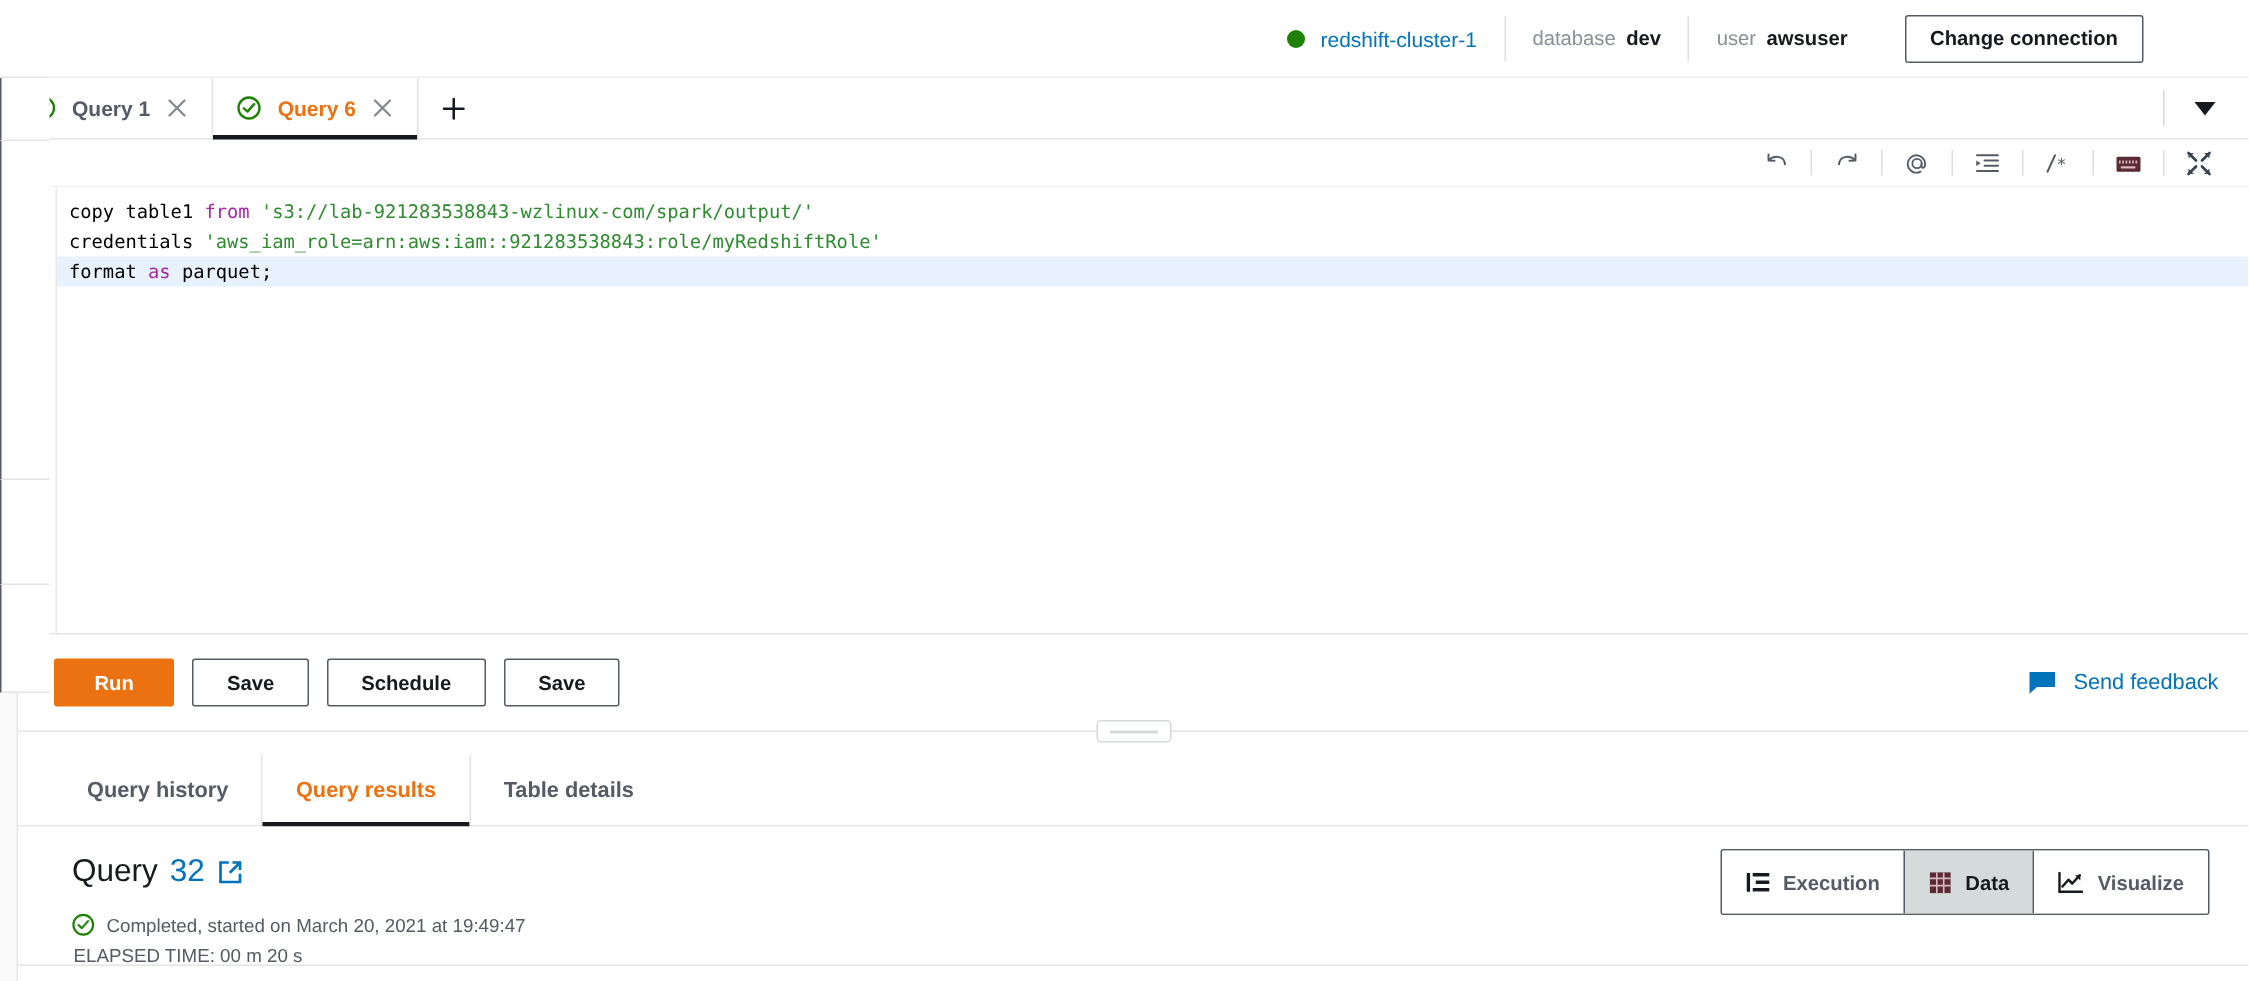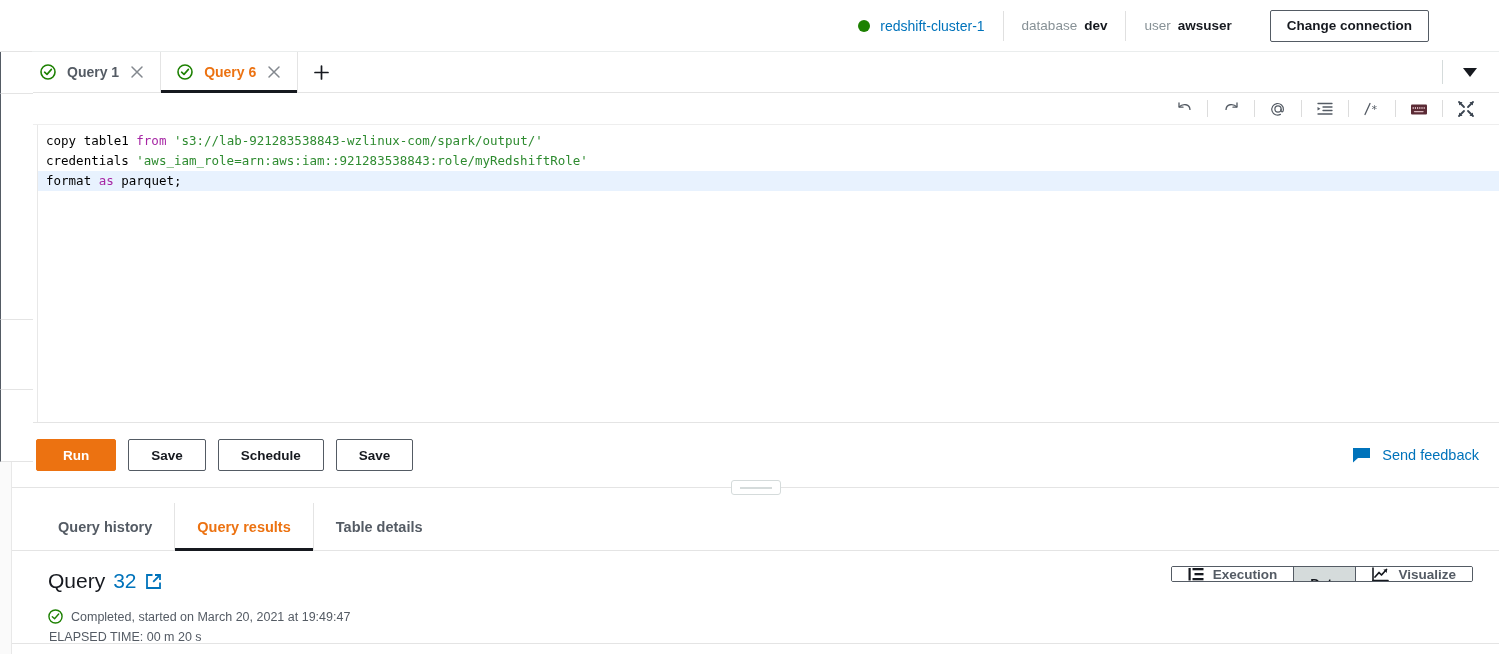--- a/index.html
+++ b/index.html
@@ -96,21 +96,21 @@
   }
 
   
   .tab-bar {
     height: 41px;
     min-height: 41px;
     background: #ffffff;
     border-bottom: 1px solid #e4e4e4;
     display: flex;
     align-items: stretch;
-    padding-left: 24px;
+    padding-left: 5px;
     position: relative;
   }
   .qtab {
     display: flex;
     align-items: center;
     gap: 11px;
     padding: 0 16px;
     cursor: pointer;
     position: relative;
     border-right: 1px solid #e4e4e4;
@@ -381,36 +381,36 @@
     padding-left: 1px;
   }
   .seg-control {
     position: absolute;
     right: 26px;
     top: 15px;
     display: flex;
     border: 1px solid #545b64;
     border-radius: 2px;
     overflow: hidden;
-    height: 16px;
+    height: 44px;
   }
   .seg {
     display: flex;
     align-items: center;
     gap: 9px;
     padding: 0 16px;
     background: #ffffff;
     font-size: 13.5px;
     font-weight: 700;
     color: #545b64;
     cursor: pointer;
     white-space: nowrap;
   }
   .seg + .seg { border-left: 1px solid #545b64; }
-  .seg.selected { background: #d5dbdb; color: #16191f; flex-direction: column; }
+  .seg.selected { background: #d5dbdb; color: #16191f; }
   .bottom-rule {
     position: absolute;
     left: 0; right: 0; bottom: 10px;
     height: 1px;
     background: #e4e4e4;
   }
 </style>
 </head>
 <body>
 

